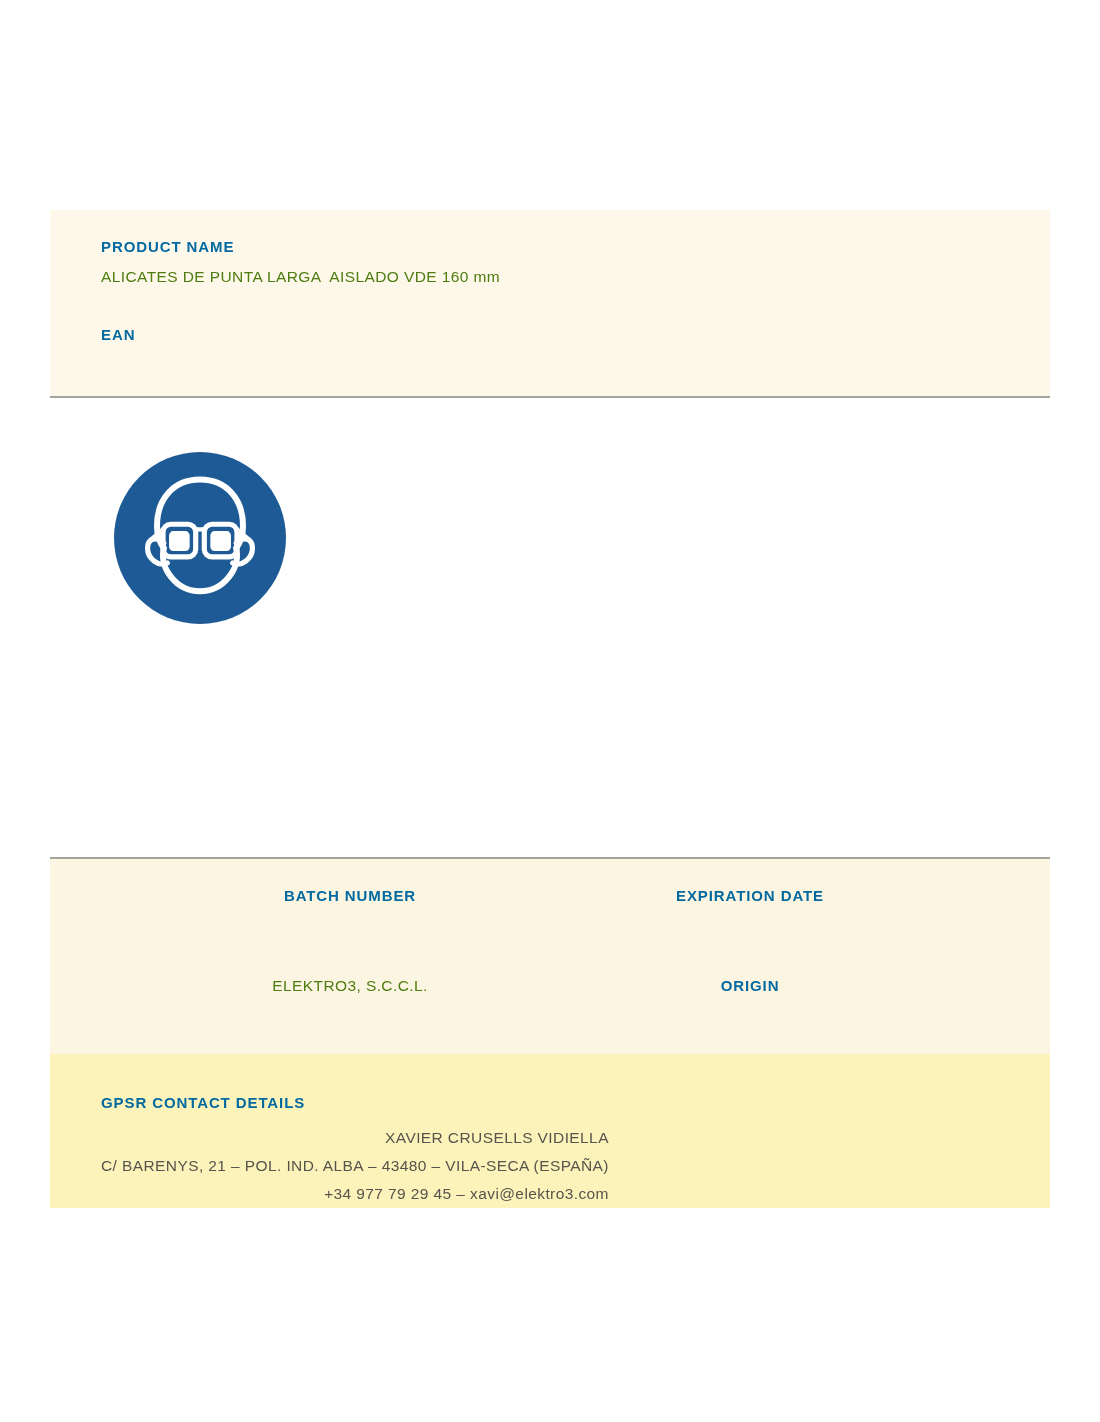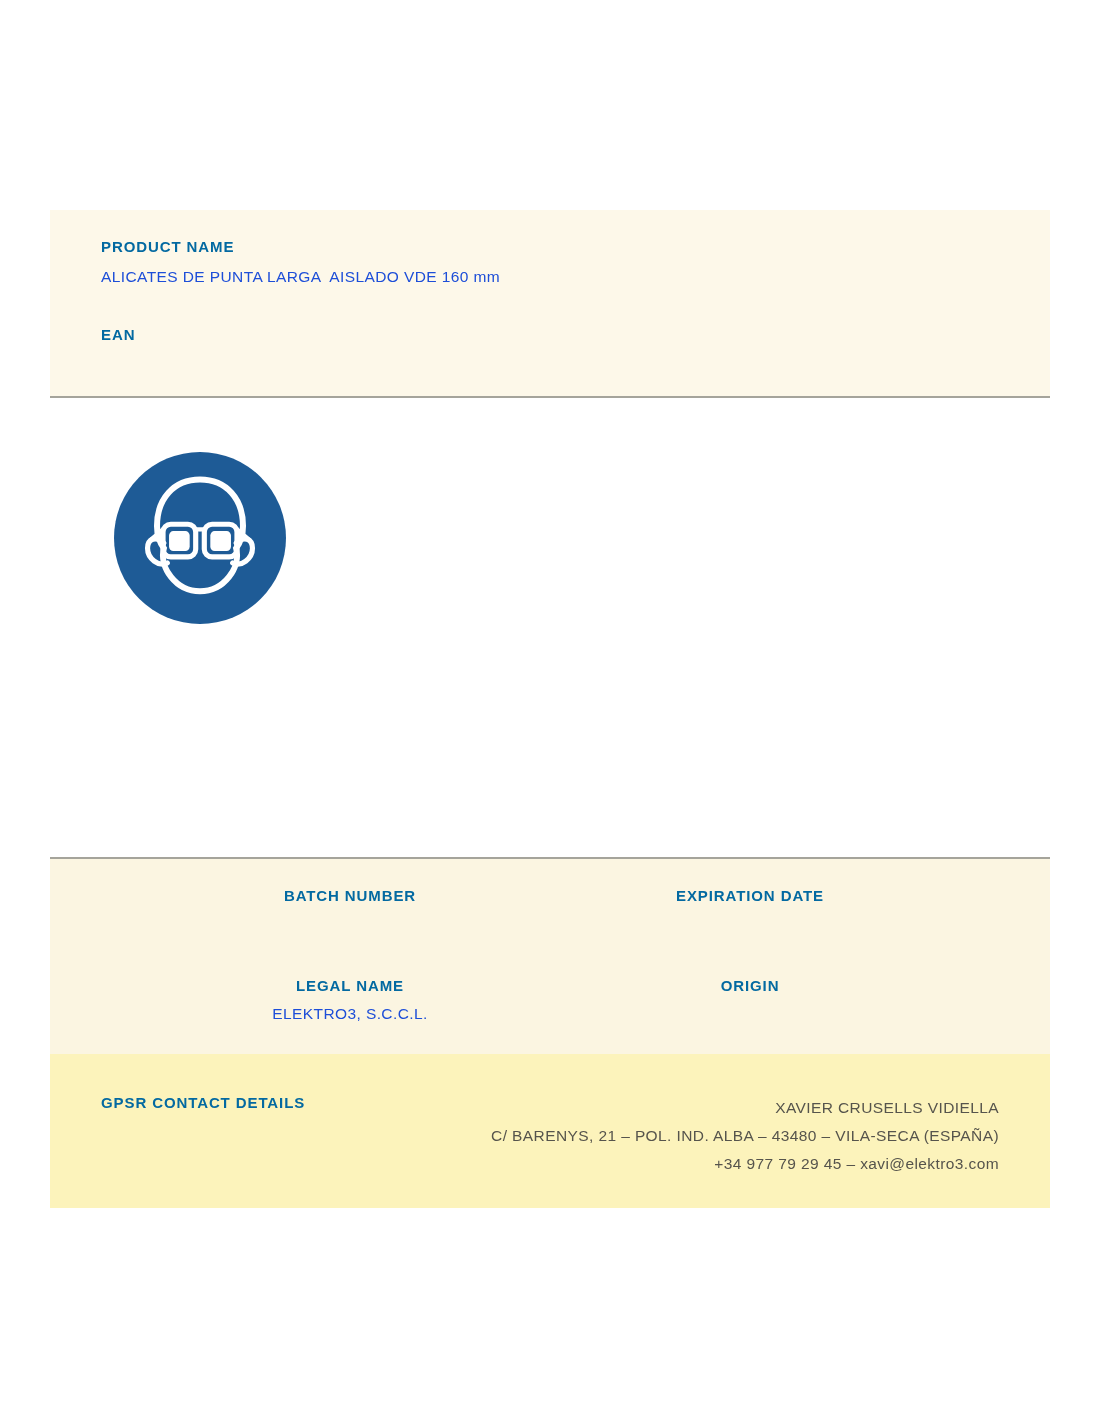--- a/index.html
+++ b/index.html
@@ -14,21 +14,21 @@
 
   .label {
     font-weight: bold;
     font-size: 15px;
     letter-spacing: 0.9px;
     color: #0369a1;
   }
   .value {
     font-size: 15.5px;
     letter-spacing: 0.4px;
-    color: #1d4ed8;
+    color: #4d7c0f;
     white-space: pre-wrap;
   }
 
   
   .section-product {
     position: absolute;
     left: 50px; top: 210px;
     width: 1000px; height: 188px;
     background: #fdf8e9;
     border-bottom: 2px solid #a5a49b;
@@ -66,20 +66,21 @@
   
   .section-gpsr {
     position: absolute;
     left: 50px; top: 1054px;
     width: 1000px; height: 154px;
     background: #fcf3bb;
     padding: 40px 51px 0 51px;
     display: flex;
     justify-content: space-between;
     align-items: flex-start;
+    flex-direction: column;
   }
   .gpsr-contact {
     text-align: right;
     line-height: 28px;
   }
   .gpsr-contact div { font-size: 15.5px; letter-spacing: 0.4px; color: #56544c; }
 </style>
 </head>
 <body>
 
@@ -114,21 +115,20 @@
     <rect x="105" y="84" width="38" height="38" rx="9" fill="none" stroke="#ffffff" stroke-width="6"></rect>
 
     <rect x="64" y="92" width="24" height="23" rx="5" fill="#ffffff"></rect>
     <rect x="112" y="92" width="24" height="23" rx="5" fill="#ffffff"></rect>
   </svg>
 </div>
 
 <section class="section-trace">
   <div class="trace-col">
     <div class="label row1">BATCH NUMBER</div>
-    <div class="label row2-label">LEGAL NAME</div>
     <div class="value">ELEKTRO3, S.C.C.L.</div>
   </div>
   <div class="trace-col">
     <div class="label row1">EXPIRATION DATE</div>
     <div class="label row2-label">ORIGIN</div>
   </div>
 </section>
 
 <section class="section-gpsr">
   <div class="label">GPSR CONTACT DETAILS</div>

